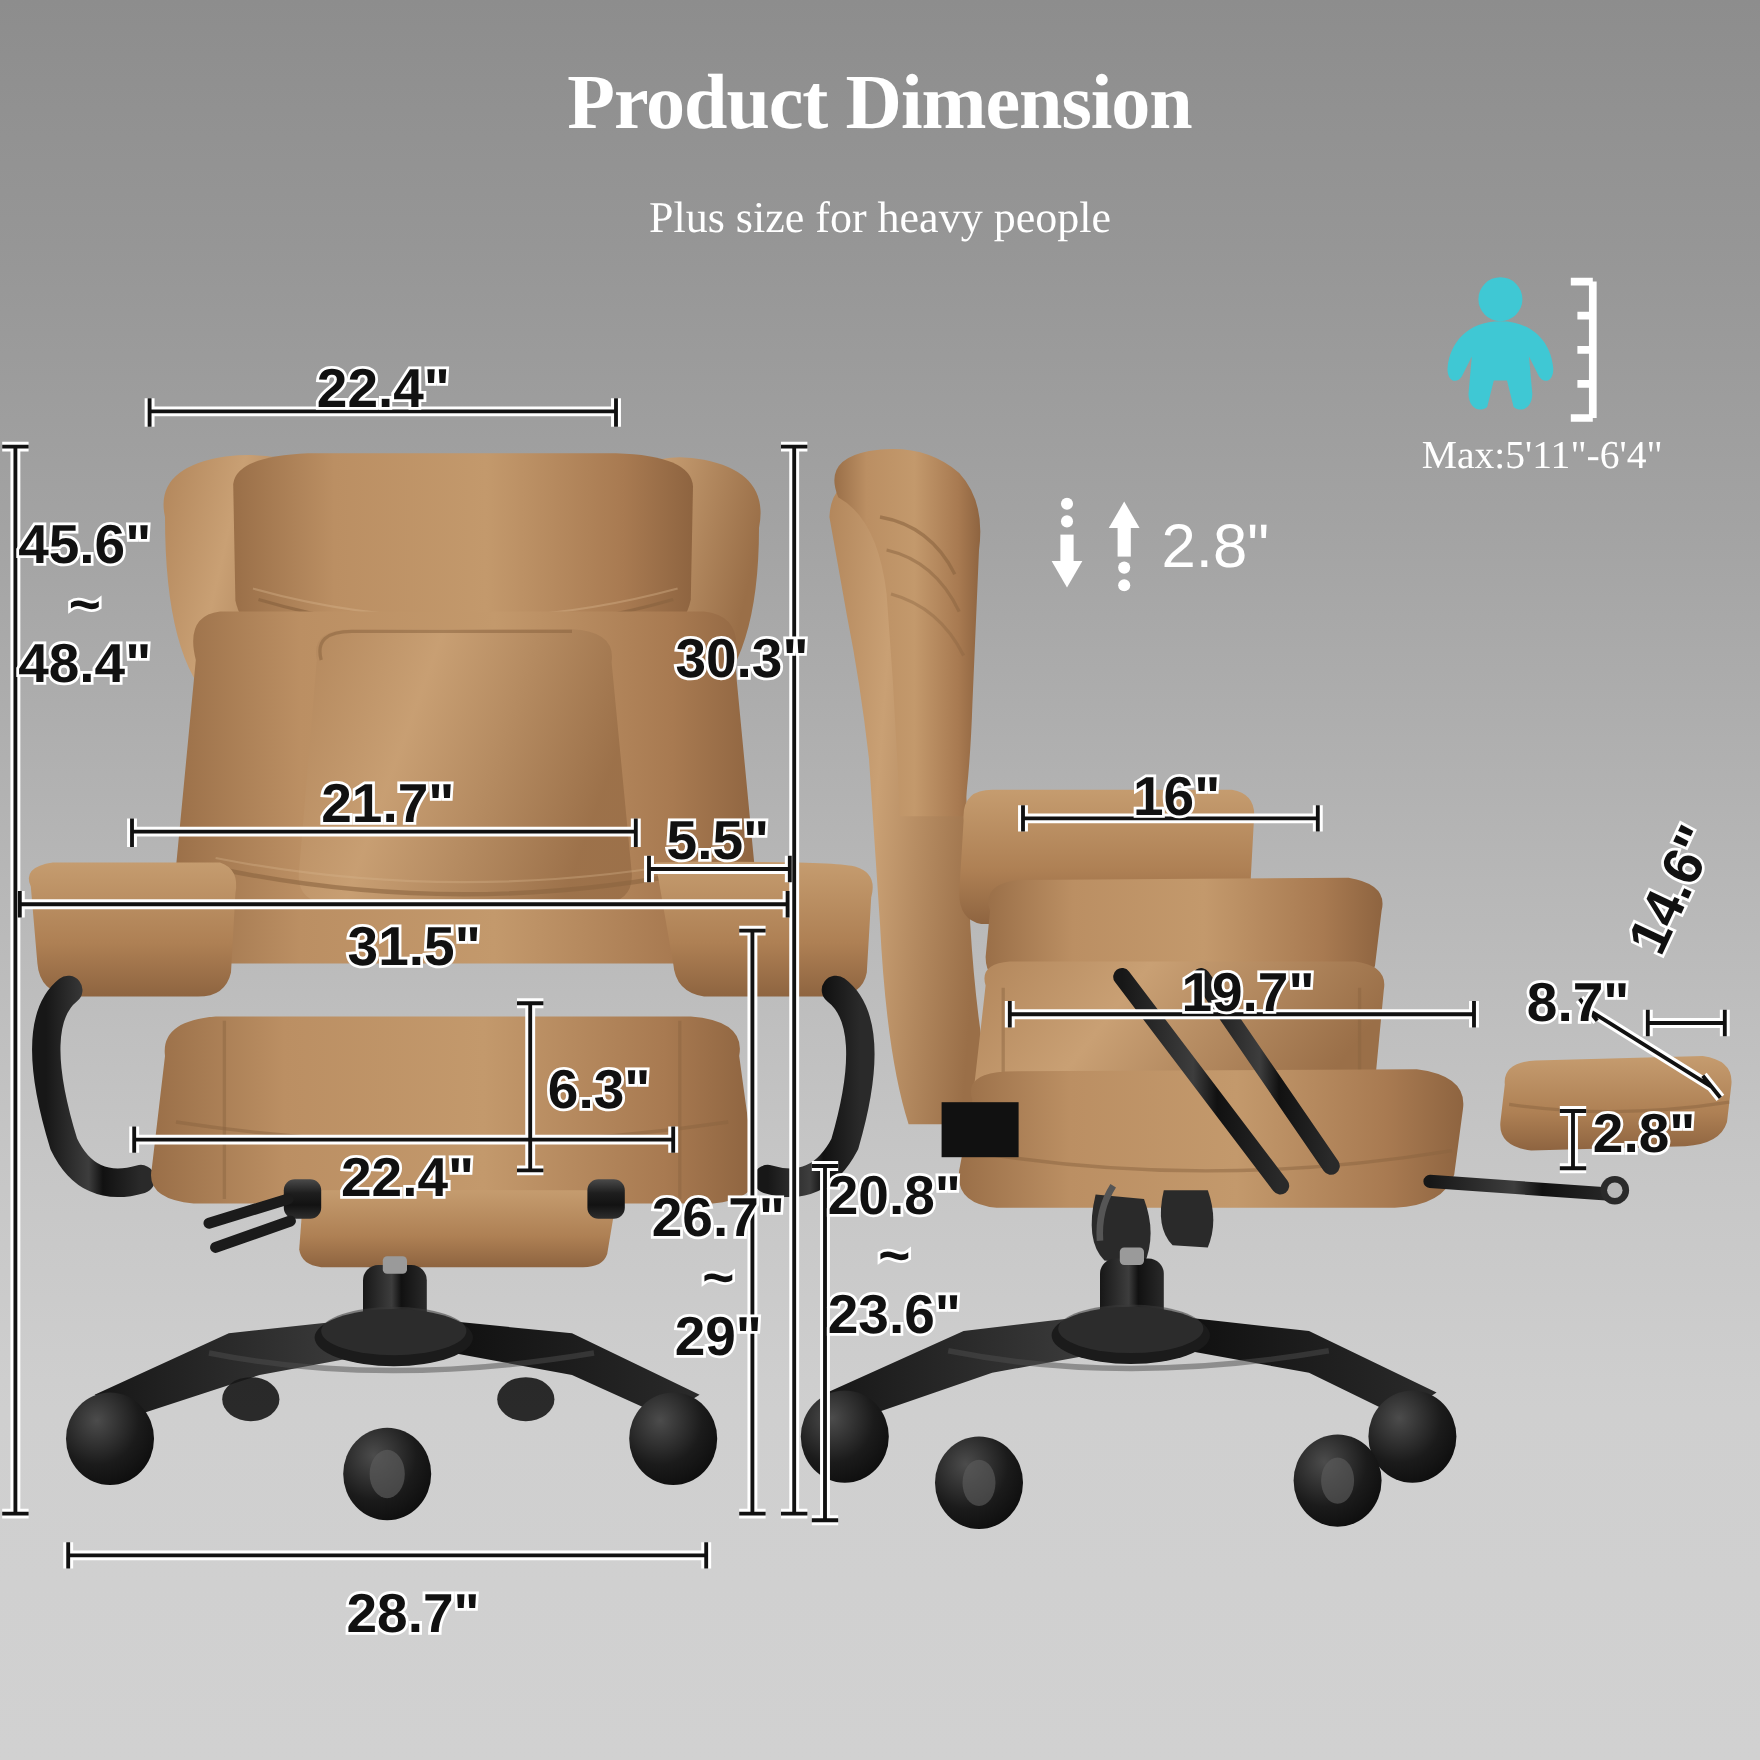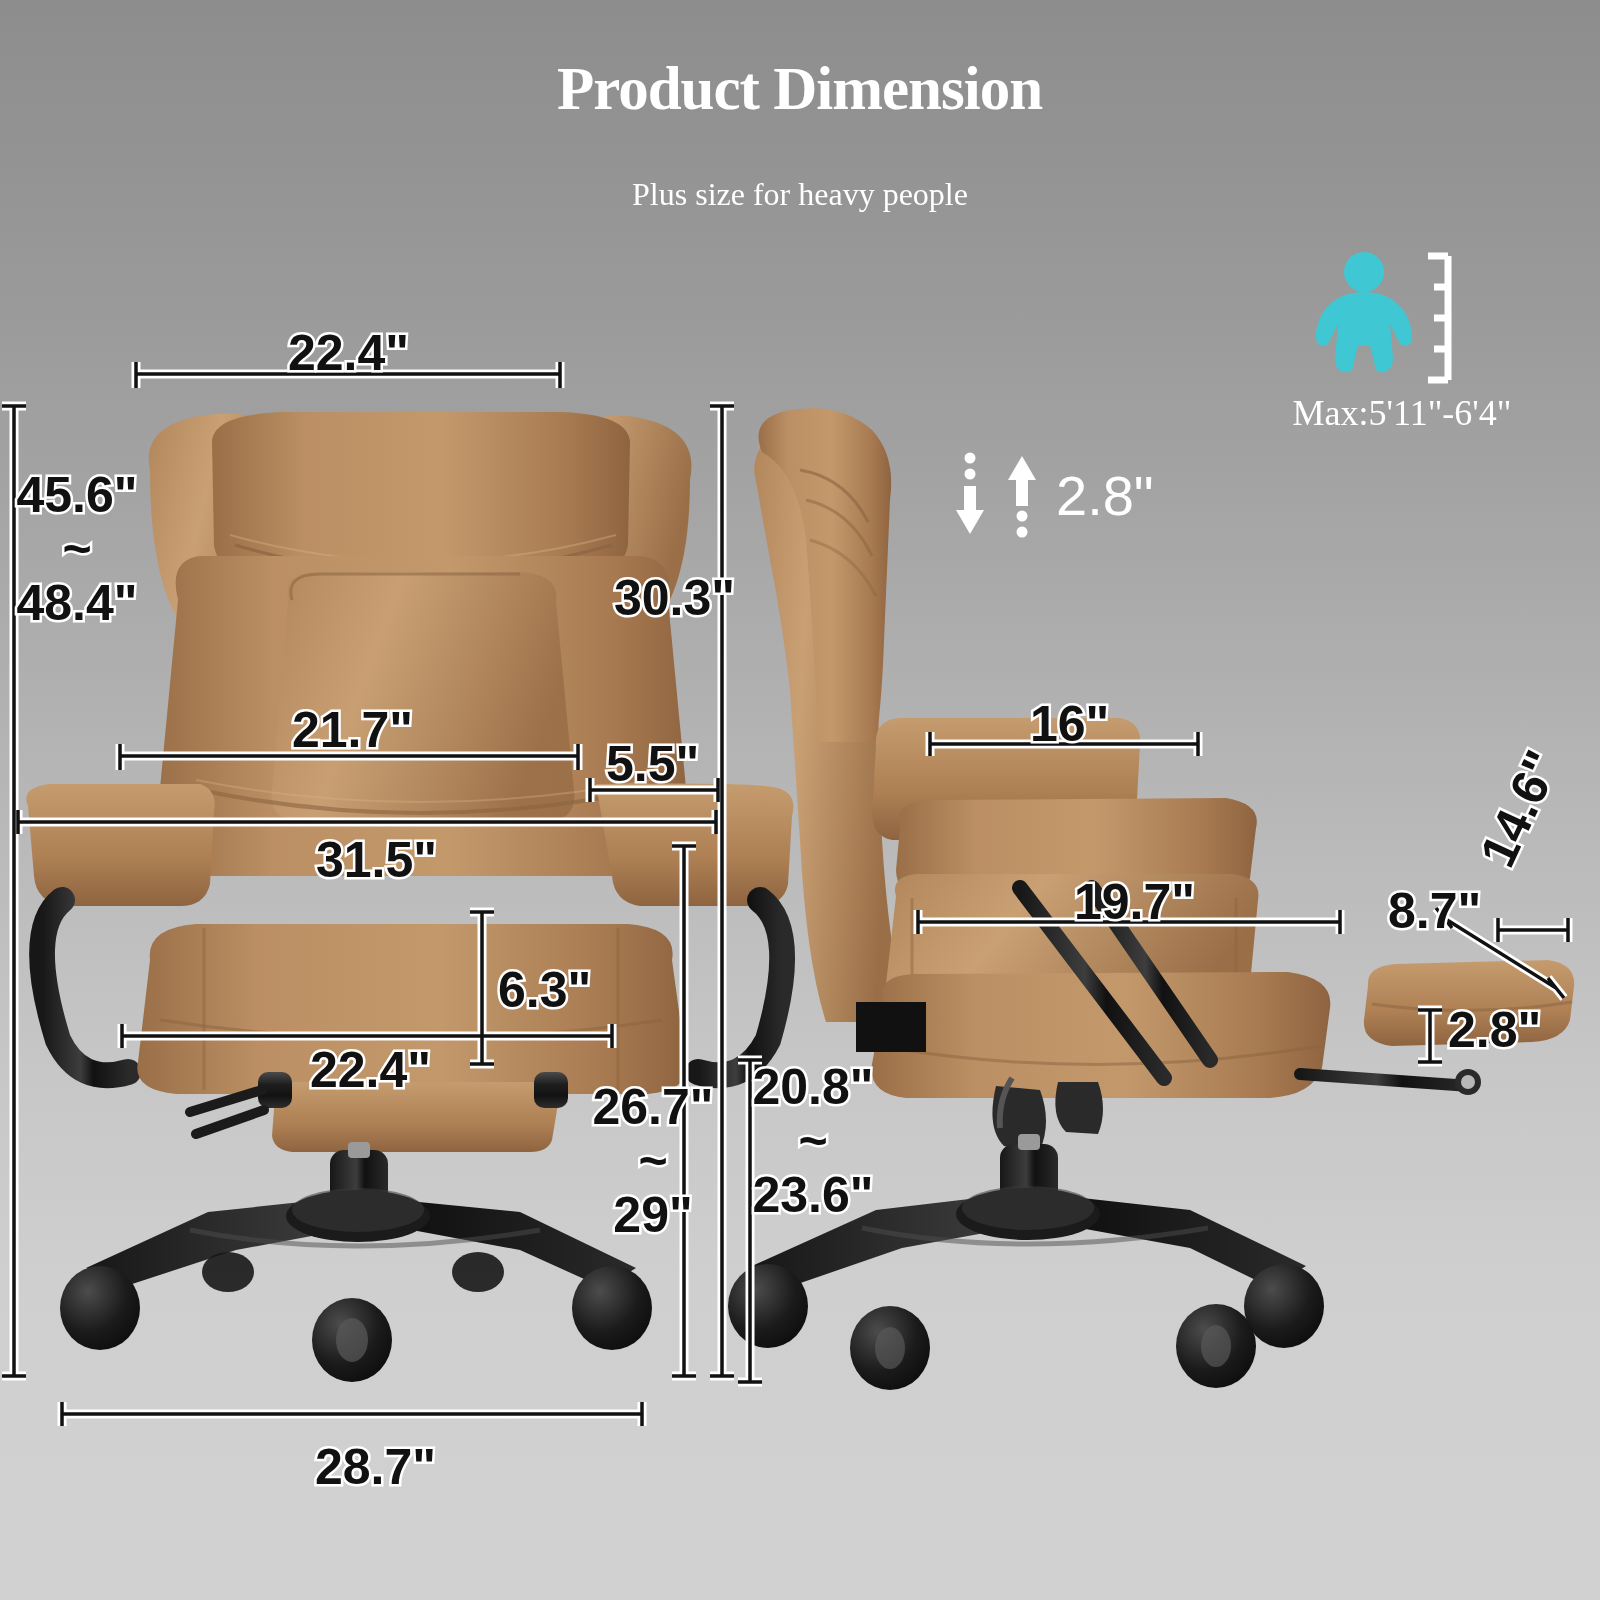--- a/index.html
+++ b/index.html
@@ -8,27 +8,27 @@
     font-family:"Liberation Sans", sans-serif;
     background:linear-gradient(to bottom,#8d8d8d 0%,#969696 14%,#a3a3a3 30%,#b5b5b5 48%,#c6c6c6 66%,#cfcfcf 80%,#d1d1d1 100%);
     position:relative;
   }
   #stage{position:absolute;inset:0;}
 
   
   .title{
     position:absolute;left:0;right:1px;top:58px;text-align:center;
     font-family:"Liberation Serif", serif;
-    font-size:61px;font-weight:bold;color:#ffffff;letter-spacing:-1px;
+    font-size:71px;font-weight:bold;color:#ffffff;letter-spacing:-1px;
     line-height:1;
   }
   .subtitle{
     position:absolute;left:0;right:0;top:178px;text-align:center;
     font-family:"Liberation Serif", serif;
-    font-size:32px;color:#ffffff;line-height:1;
+    font-size:40px;color:#ffffff;line-height:1;
   }
 
   
   .badge{position:absolute;text-align:center;}
   .badge .cap{
     font-family:"Liberation Serif", serif;
     font-size:36px;color:#ffffff;white-space:nowrap;line-height:1.1;margin-top:4px;
   }
   #badge-height{left:1222px;top:250px;width:360px;}
   #badge-weight{left:1222px;top:458px;width:360px;}

